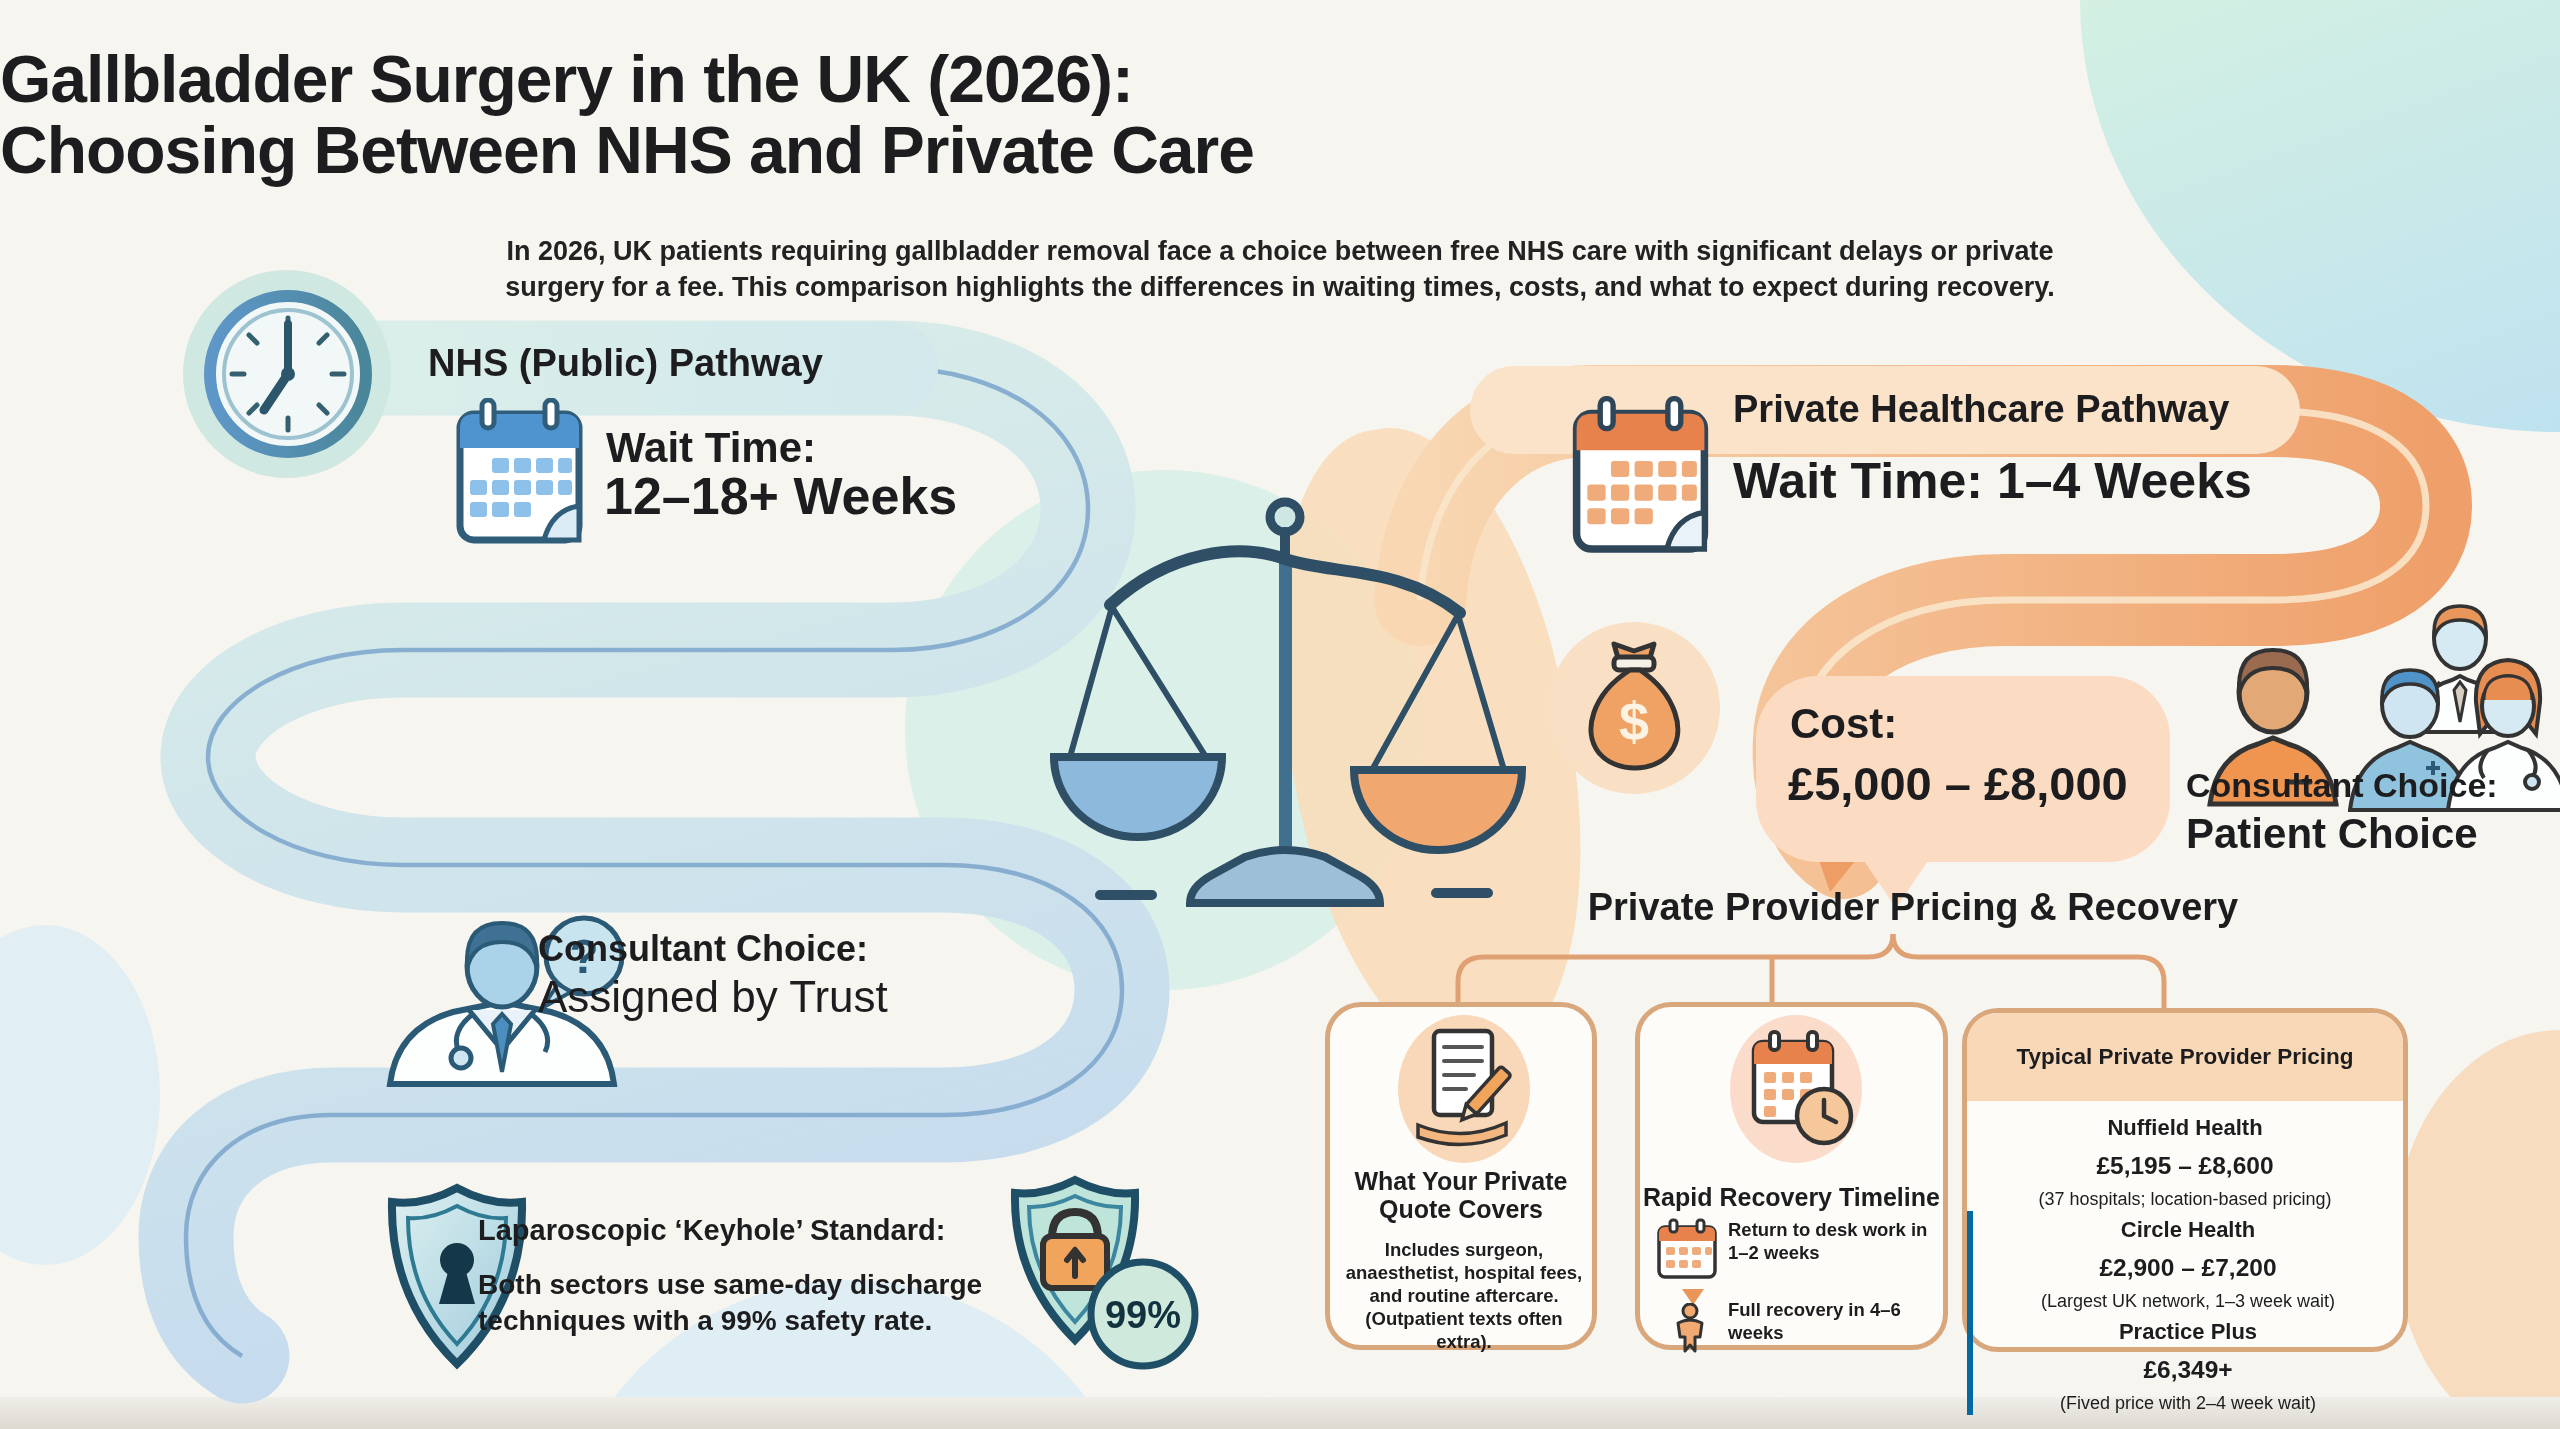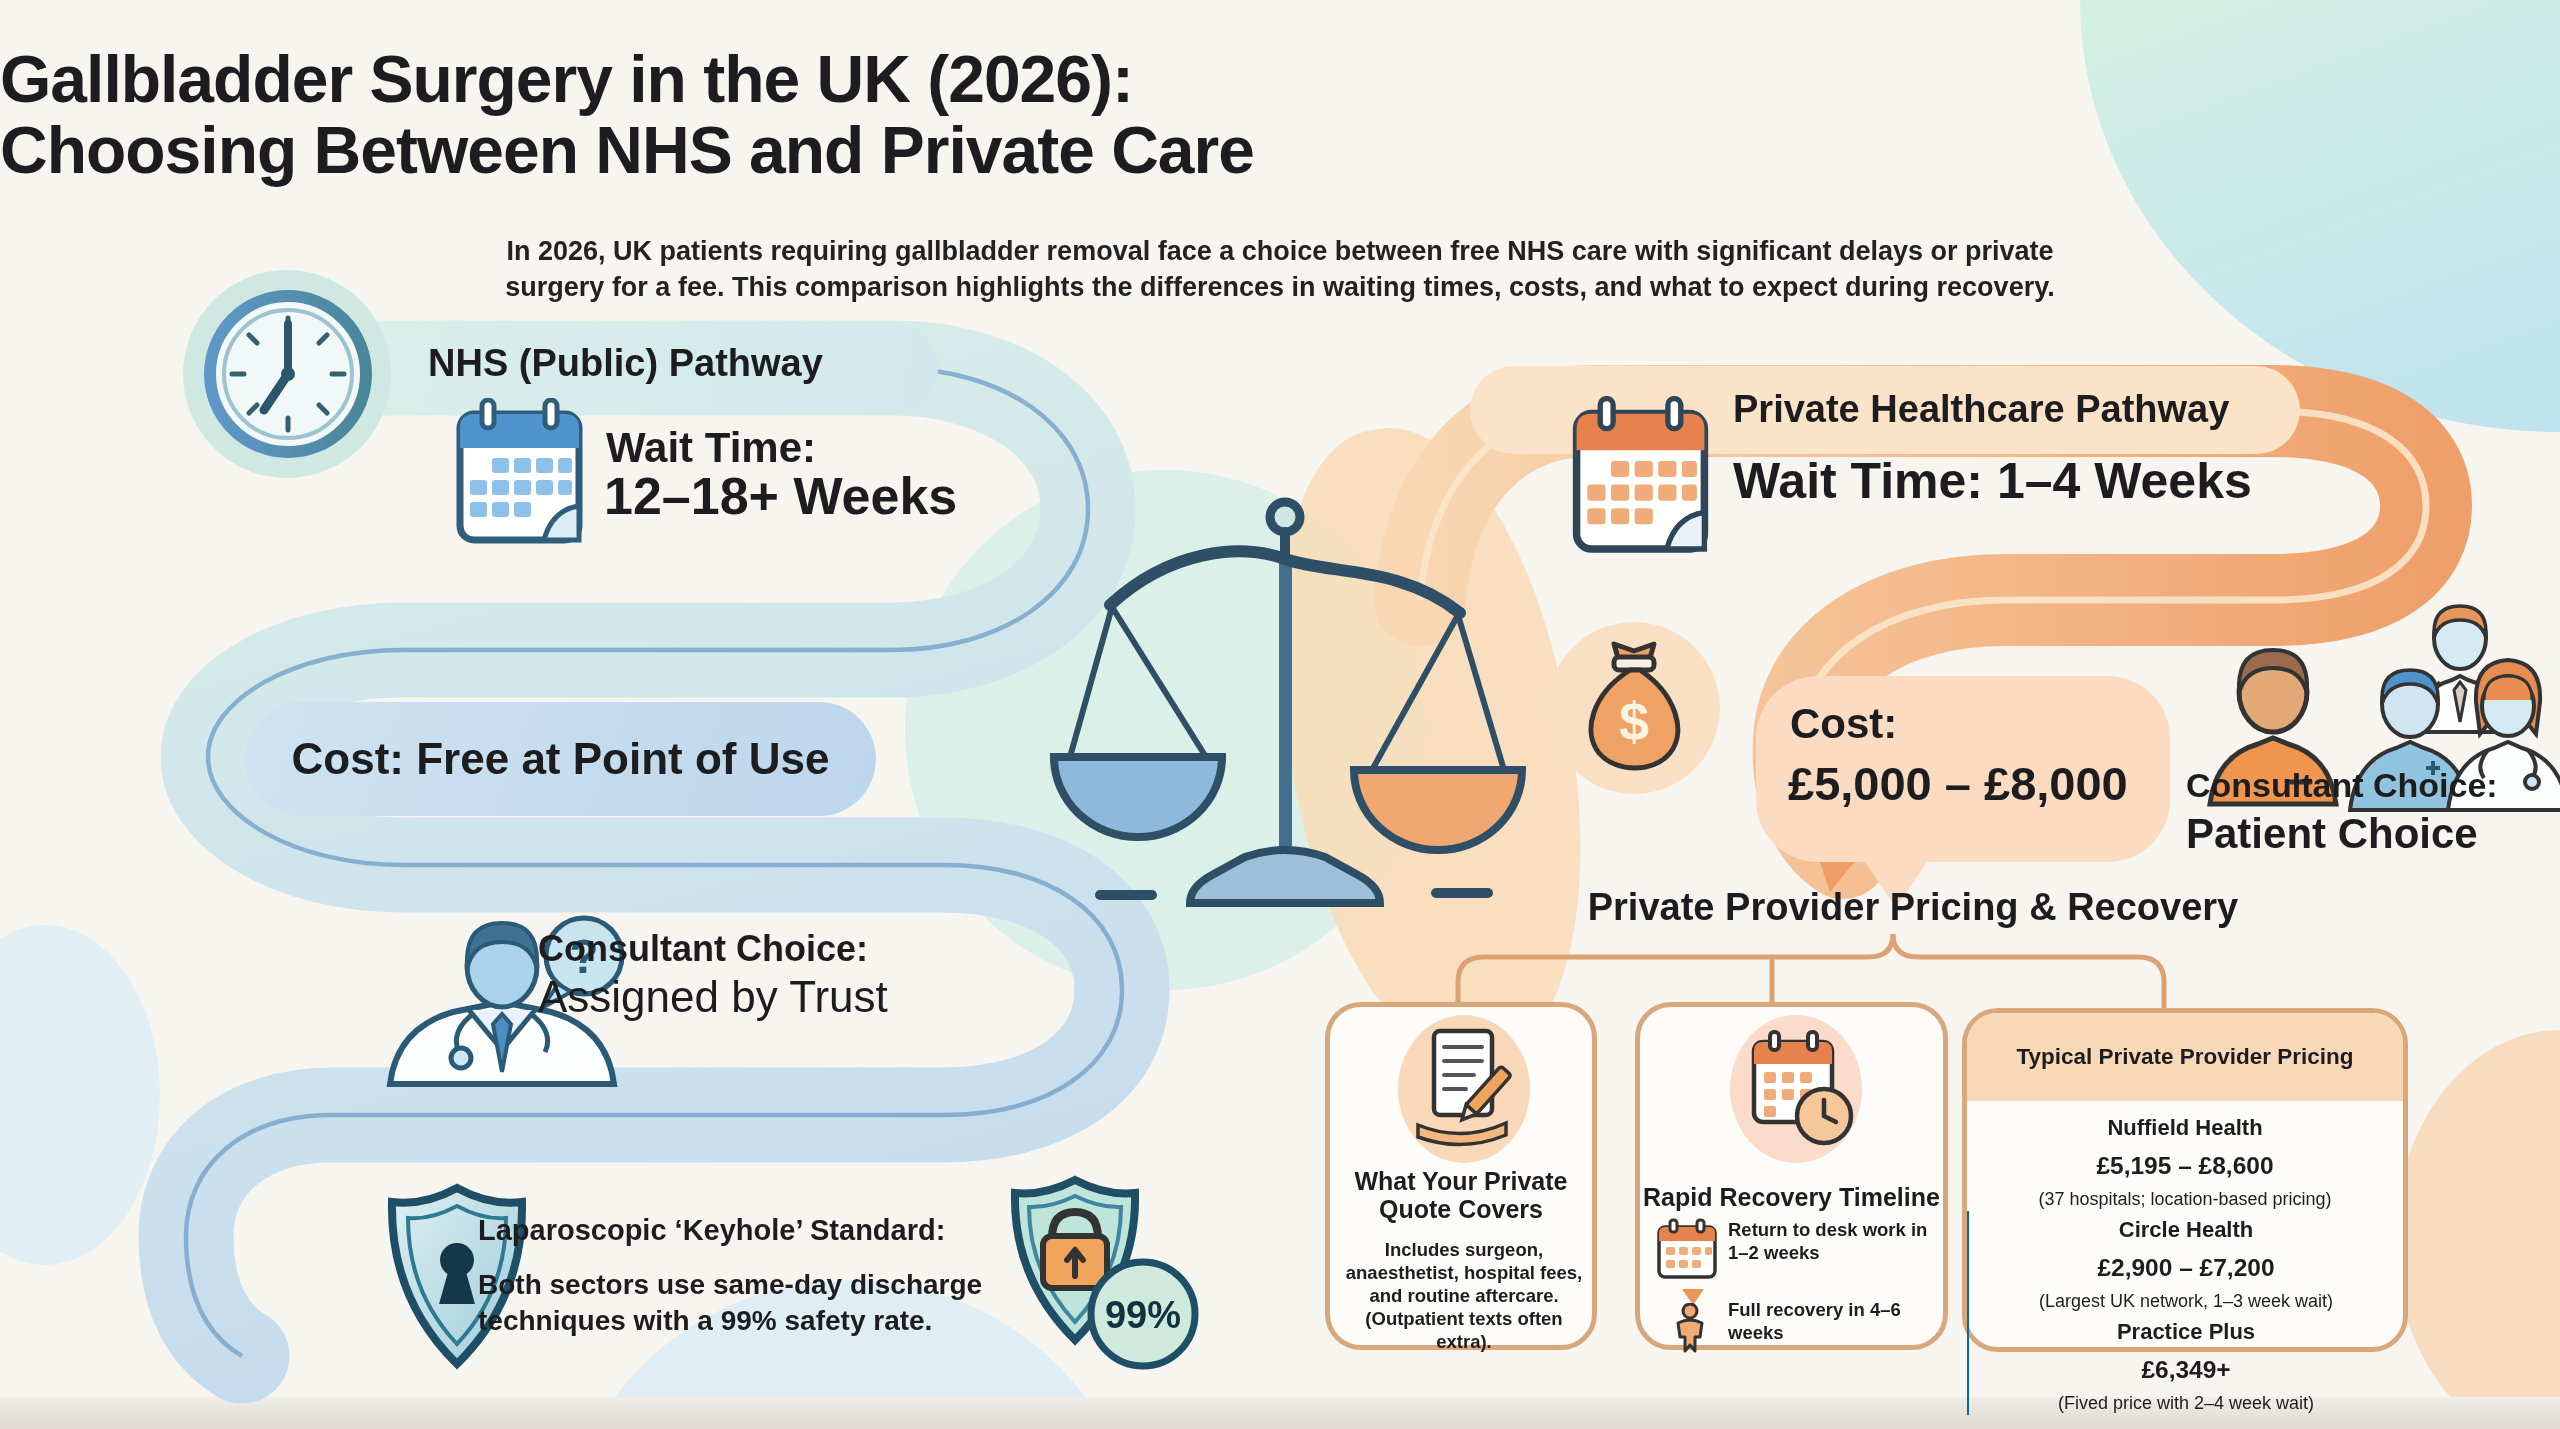--- a/index.html
+++ b/index.html
@@ -69,21 +69,21 @@
   .card1 .ctitle{top:160px;}
   .card2 .ctitle{top:176px;}
   .card1 .cbody{position:absolute; left:14px; top:232px; width:240px; text-align:center; font-size:18.5px; font-weight:600; line-height:1.24; white-space:normal;}
   .c2row{position:absolute; width:212px; font-size:18.5px; font-weight:600; line-height:1.22; white-space:normal;}
   .c2arrow{position:absolute; left:42px; top:282px; width:0; height:0;
     border-left:11px solid transparent; border-right:11px solid transparent; border-top:16px solid #e8965a;}
   .c3header{position:absolute; left:0; top:0; width:100%; height:88px; background:var(--card3-header);
     border-radius:30px 30px 0 0; display:flex; align-items:center; justify-content:center; font-size:22.5px; font-weight:700;}
   .c3cols{position:absolute; left:0; top:96px; width:100%; height:240px; display:flex;flex-direction:column;}
   .c3col{flex:1; text-align:center; padding:6px 8px 0 8px;}
-  .c3col + .c3col{border-left:2px solid #0369a1;}
+  .c3col + .c3col{border-left:6px solid #0369a1;}
   .c3name{font-size:22px; font-weight:700; line-height:1.15; white-space:normal;}
   .c3price{font-size:24.5px; font-weight:700; line-height:1.15; margin-top:12px; white-space:normal;}
   .c3note{font-size:18px; font-weight:500; line-height:1.25; margin-top:8px; white-space:normal;}
 
   .bottom-strip{left:0; top:1397px; width:2560px; height:32px; background:linear-gradient(#f0eee9,#ddd9d1); z-index:1;}
 </style>
 </head>
 <body>
 
 <div id="canvas">
@@ -138,23 +138,20 @@
       <path d="M 1772 957 L 1772 1004"></path>
     </g>
   </svg>
 
   <div class="pill nhs-label-pill"></div>
   <div class="pill clock-halo"></div>
   <div class="pill or-label-pill"></div>
   <div class="pill bag-halo"></div>
   <div class="pill bubble"></div>
   <div class="abs bubble-tail"></div>
-  <div class="pill nhs-cost-pill">
-    <div class="t">Cost: Free at Point of Use</div>
-  </div>
 
   <svg class="icon" style="left:1040px; top:455px;" width="510" height="470" viewBox="0 0 510 470">
     <g stroke="#2e4f66" fill="none" stroke-linecap="round">
       <circle cx="245" cy="62" r="15" stroke-width="9" fill="#cfe7e2"></circle>
       <path d="M 245 77 V 105" stroke-width="10"></path>
       <rect x="239" y="100" width="13" height="300" rx="6" fill="#41708e" stroke="none"></rect>
       <path d="M 70 150 C 130 95 200 88 245 104 C 290 120 360 110 420 158" stroke-width="12"></path>
       <path d="M 72 152 L 30 302 M 72 152 L 166 302" stroke-width="6"></path>
       <path d="M 418 160 L 332 315 M 418 160 L 464 315" stroke-width="6"></path>
       <path d="M 14 302 A 84 80 0 0 0 182 302 Z" fill="#8cb9dc" stroke-width="8"></path>

